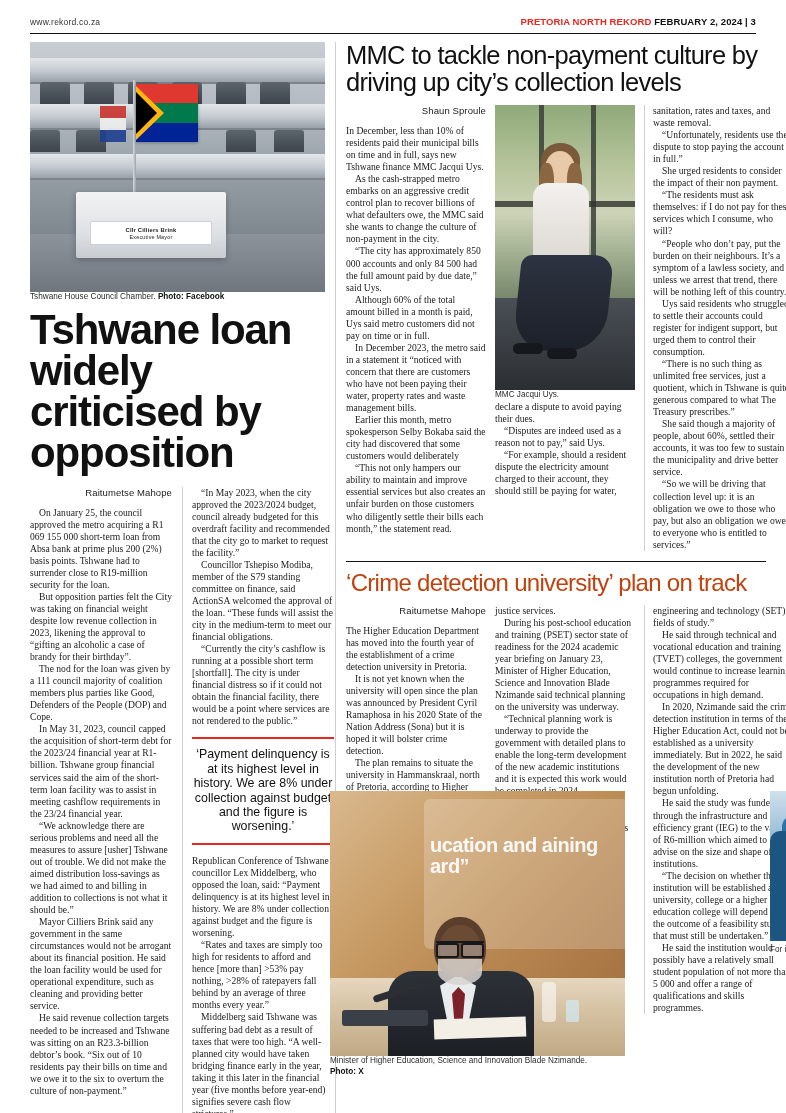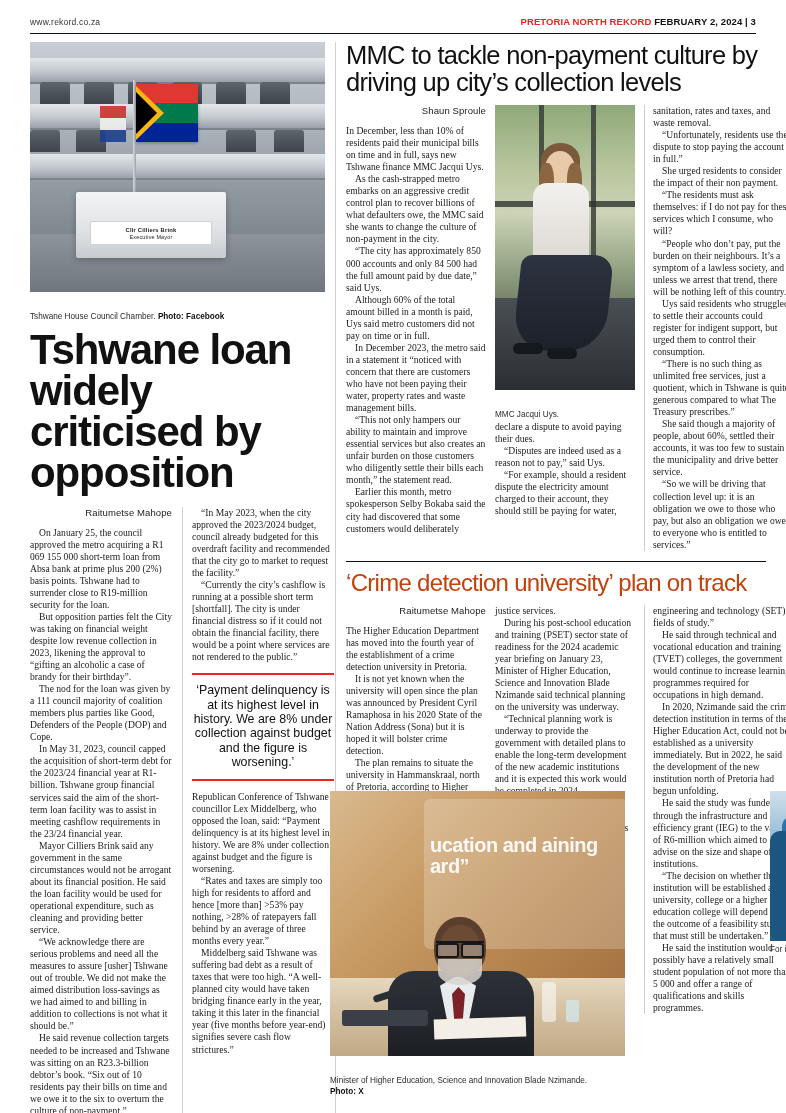--- a/index.html
+++ b/index.html
@@ -30,21 +30,21 @@
   
   .byline {
     font-family: "Liberation Sans", sans-serif;
     font-size: 9.5px; color: #222; margin: 0 0 9px 0; letter-spacing: .1px; text-align: right;
   }
   .bodytext { font-size: 9.6px; line-height: 12.05px; text-align: left; color: #1b1b1b; }
   .bodytext p { margin: 0; text-indent: 9px; }
   .bodytext p.first { text-indent: 0; }
   .caption {
     font-family: "Liberation Sans", sans-serif;
-    font-size: 8.2px; color: #2b2b2b; line-height: 10.5px; margin-top: 20px;
+    font-size: 8.2px; color: #2b2b2b; line-height: 10.5px; margin-top: 0;
   }
   .caption b { color: #111; }
 
   
   .top-zone { display: flex; gap: 10px; margin-top: 8px; }
   .left-col-wrap { width: 295px; flex: 0 0 295px; }
   .right-col-wrap { width: 431px; flex: 0 0 431px; border-left: 1px solid #cfcfcf; padding-left: 10px; }
 
   
   .photo { position: relative; overflow: hidden; background: #d9dde1; }
@@ -352,29 +352,30 @@
       <h1 class="headline-main">Tshwane loan widely criticised by opposition</h1>
 
       <div class="two-col">
         <div class="col">
           <div class="byline">Raitumetse Mahope</div>
           <div class="bodytext">
             <p>On January 25, the council approved the metro acquiring a R1 069 155 000 short-term loan from Absa bank at prime plus 200 (2%) basis points. Tshwane had to surrender close to R19-million security for the loan.</p>
             <p>But opposition parties felt the City was taking on financial weight despite low revenue collection in 2023, likening the approval to “gifting an alcoholic a case of brandy for their birthday”.</p>
             <p>The nod for the loan was given by a 111 council majority of coalition members plus parties like Good, Defenders of the People (DOP) and Cope.</p>
             <p>In May 31, 2023, council capped the acquisition of short-term debt for the 2023/24 financial year at R1-billion. Tshwane group financial services said the aim of the short-term loan facility was to assist in meeting cashflow requirements in the 23/24 financial year.</p>
+            <p>“We acknowledge there are serious problems and need all the measures to assure [usher] Tshwane out of trouble. We did not make the aimed distribution loss-savings as we had aimed to and billing in addition to collections is not what it should be.”</p>
             <p>Mayor Cilliers Brink said any government in the same circumstances would not be arrogant about its financial position. He said the loan facility would be used for operational expenditure, such as cleaning and providing better service.</p>
-            <p>“We acknowledge there are serious problems and need all the measures to assure [usher] Tshwane out of trouble. We did not make the aimed distribution loss-savings as we had aimed to and billing in addition to collections is not what it should be.”</p>
             <p>He said revenue collection targets needed to be increased and Tshwane was sitting on an R23.3-billion debtor’s book. “Six out of 10 residents pay their bills on time and we owe it to the six to overturn the culture of non-payment.”</p>
 
           </div>
         </div>
         <div class="col withrule">
           <div class="bodytext">
             <p>“In May 2023, when the city approved the 2023/2024 budget, council already budgeted for this overdraft facility and recommended that the city go to market to request the facility.”</p>
+            <p>Councillor Tshepiso Modiba, member of the S79 standing committee on finance, said ActionSA welcomed the approval of the loan. “These funds will assist the city in the medium-term to meet our financial obligations.</p>
             <p>“Currently the city’s cashflow is running at a possible short term [shortfall]. The city is under financial distress so if it could not obtain the financial facility, there would be a point where services are not rendered to the public.”</p>
           </div>
           <div class="pullquote">‘Payment delinquency is at its highest level in history. We are 8% under collection against budget and the figure is worsening.’</div>
           <div class="bodytext">
             <p class="first">Republican Conference of Tshwane councillor Lex Middelberg, who opposed the loan, said: “Payment delinquency is at its highest level in history. We are 8% under collection against budget and the figure is worsening.</p>
             <p>“Rates and taxes are simply too high for residents to afford and hence [more than] &gt;53% pay nothing, &gt;28% of ratepayers fall behind by an average of three months every year.”</p>
             <p>Middelberg said Tshwane was suffering bad debt as a result of taxes that were too high. “A well-planned city would have taken bridging finance early in the year, taking it this later in the financial year (five months before year-end) signifies severe cash flow strictures.”</p>
 
           </div>
         </div>
@@ -387,22 +388,22 @@
 
       <div class="mmc-cols">
         <div class="mmc-col">
           <div class="byline">Shaun Sproule</div>
           <div class="bodytext">
             <p class="first">In December, less than 10% of residents paid their municipal bills on time and in full, says new Tshwane finance MMC Jacqui Uys.</p>
             <p>As the cash-strapped metro embarks on an aggressive credit control plan to recover billions of what defaulters owe, the MMC said she wants to change the culture of non-payment in the city.</p>
             <p>“The city has approximately 850 000 accounts and only 84 500 had the full amount paid by due date,” said Uys.</p>
             <p>Although 60% of the total amount billed in a month is paid, Uys said metro customers did not pay on time or in full.</p>
             <p>In December 2023, the metro said in a statement it “noticed with concern that there are customers who have not been paying their water, property rates and waste management bills.</p>
+            <p>Earlier this month, metro spokesperson Selby Bokaba said the city had discovered that some customers would deliberately</p>
             <p>“This not only hampers our ability to maintain and improve essential services but also creates an unfair burden on those customers who diligently settle their bills each month,” the statement read.</p>
-            <p>Earlier this month, metro spokesperson Selby Bokaba said the city had discovered that some customers would deliberately</p>
           </div>
         </div>
 
         <div class="mmc-col mid">
           <div class="photo uys-photo">
             <div class="winbg"></div>
             <div class="mullion" style="left:44px"></div>
             <div class="mullion" style="left:96px"></div>
             <div class="sill" style="top:96px"></div>
             <div class="person-hair"></div>

